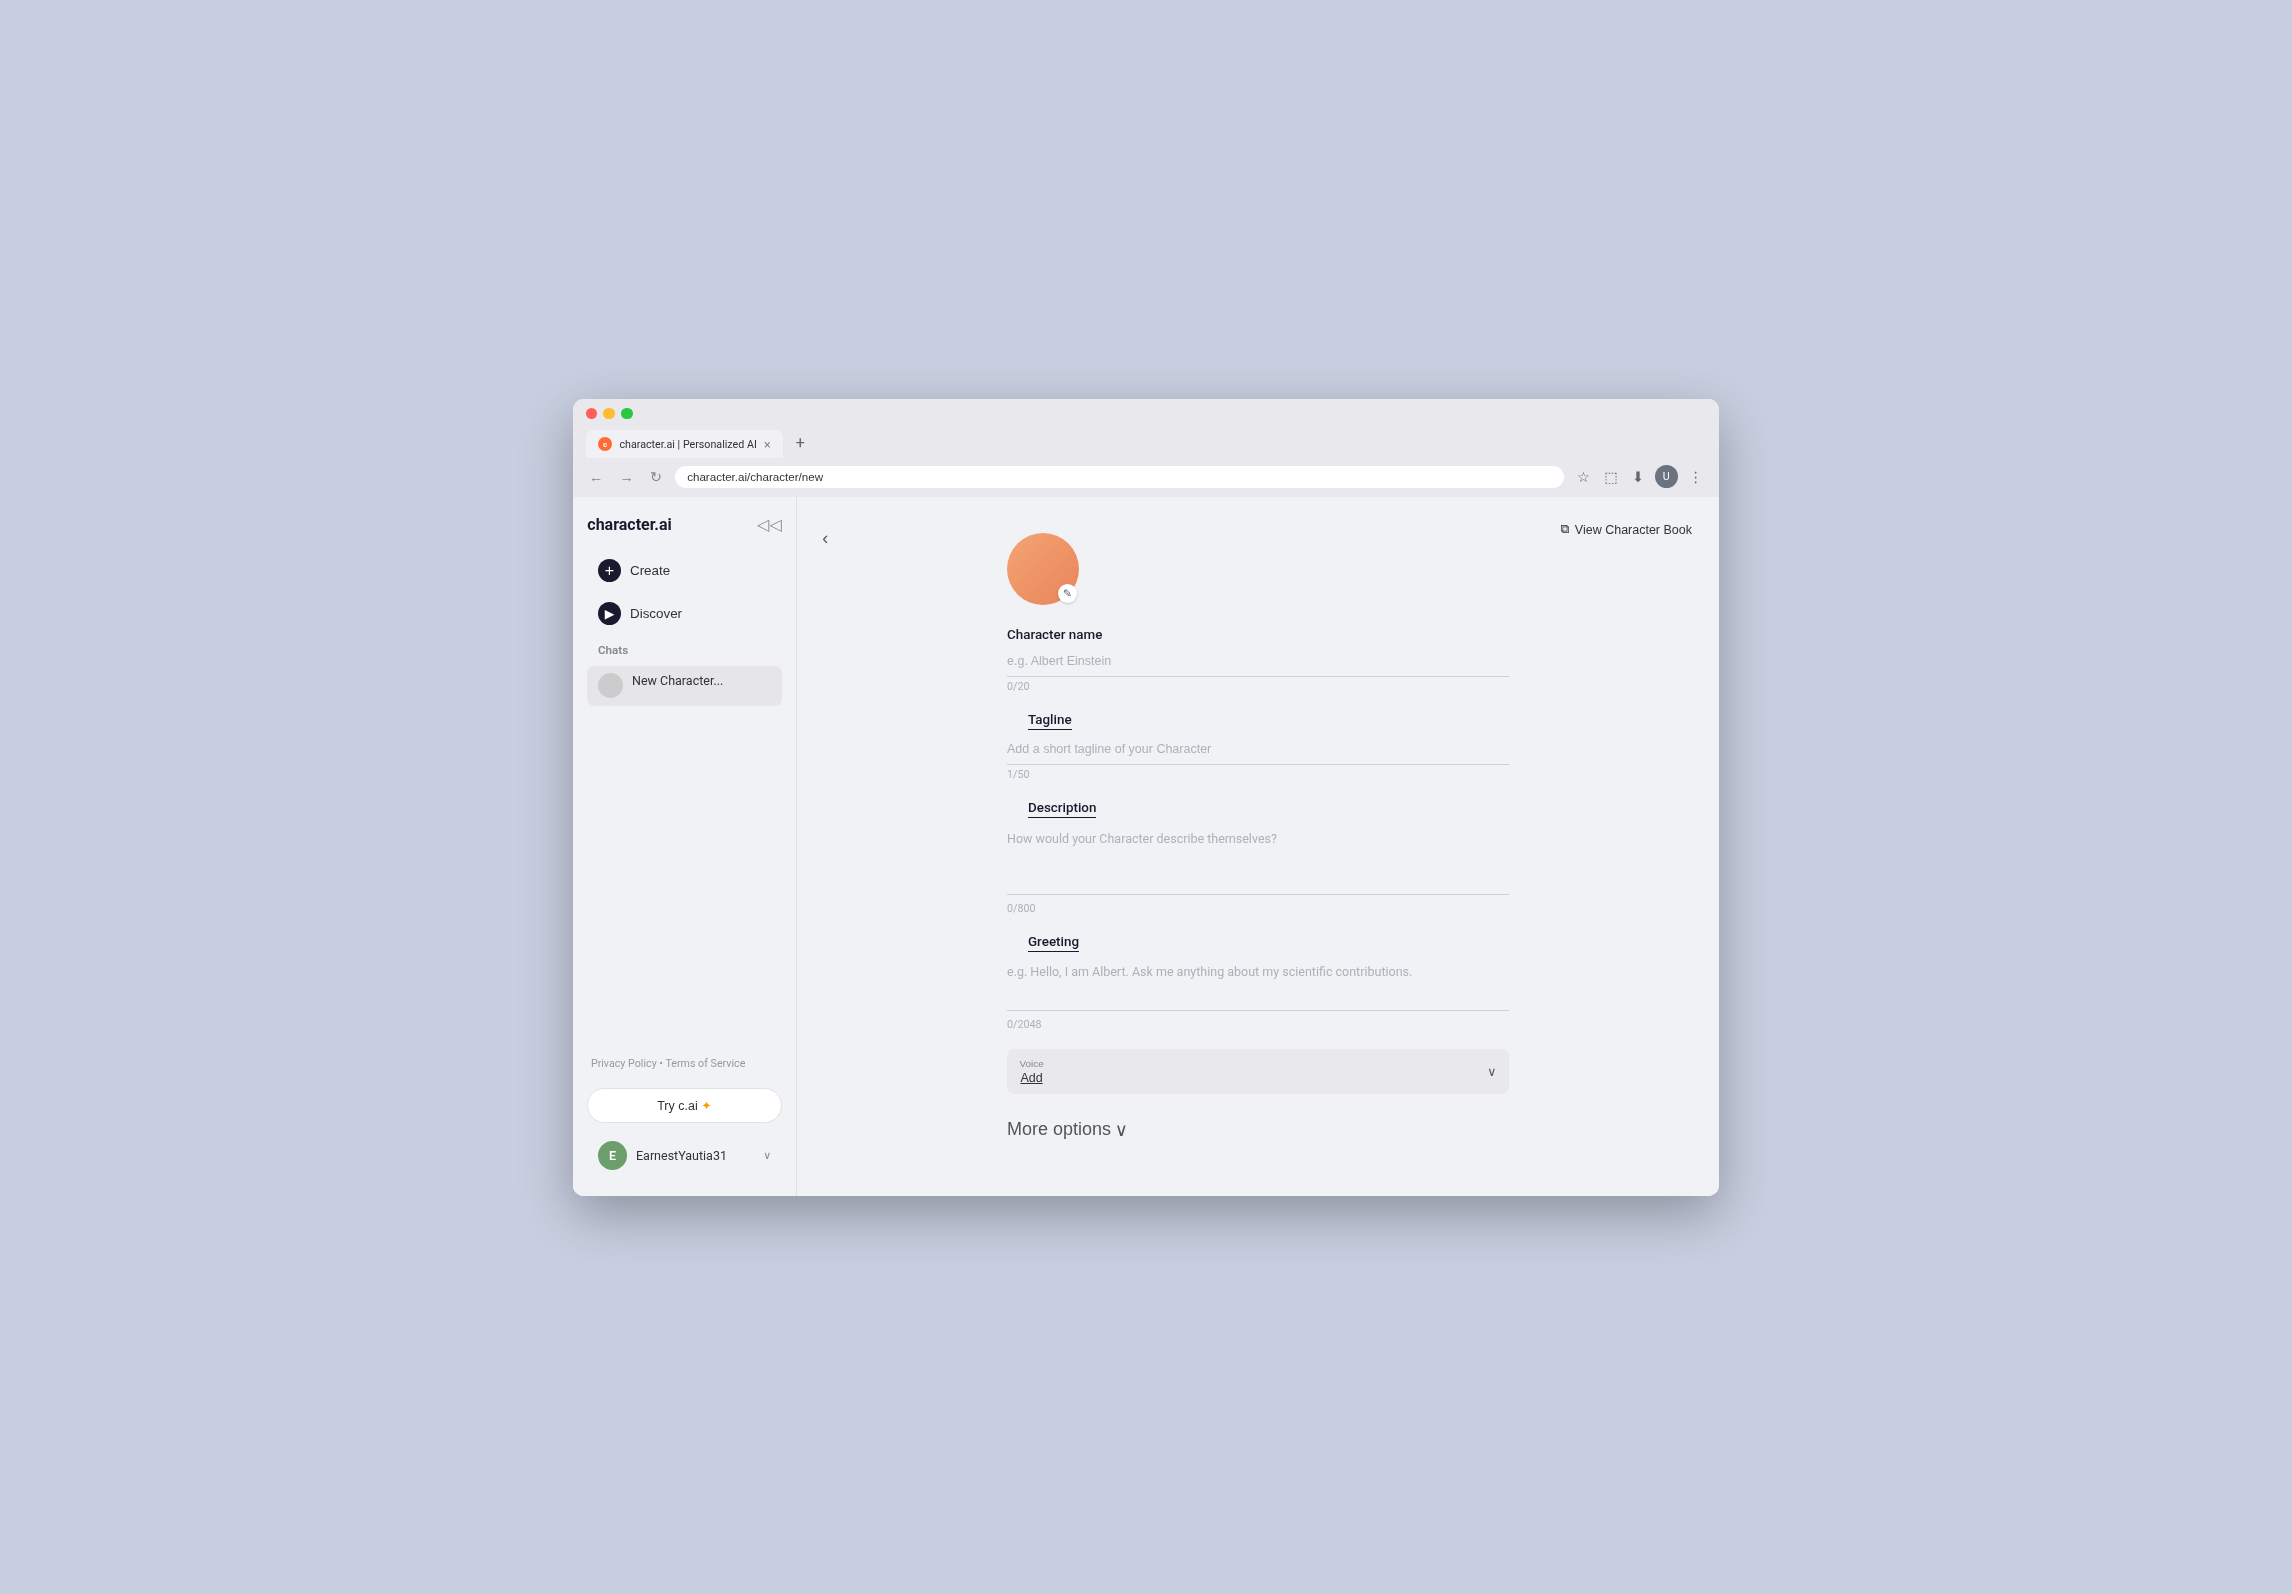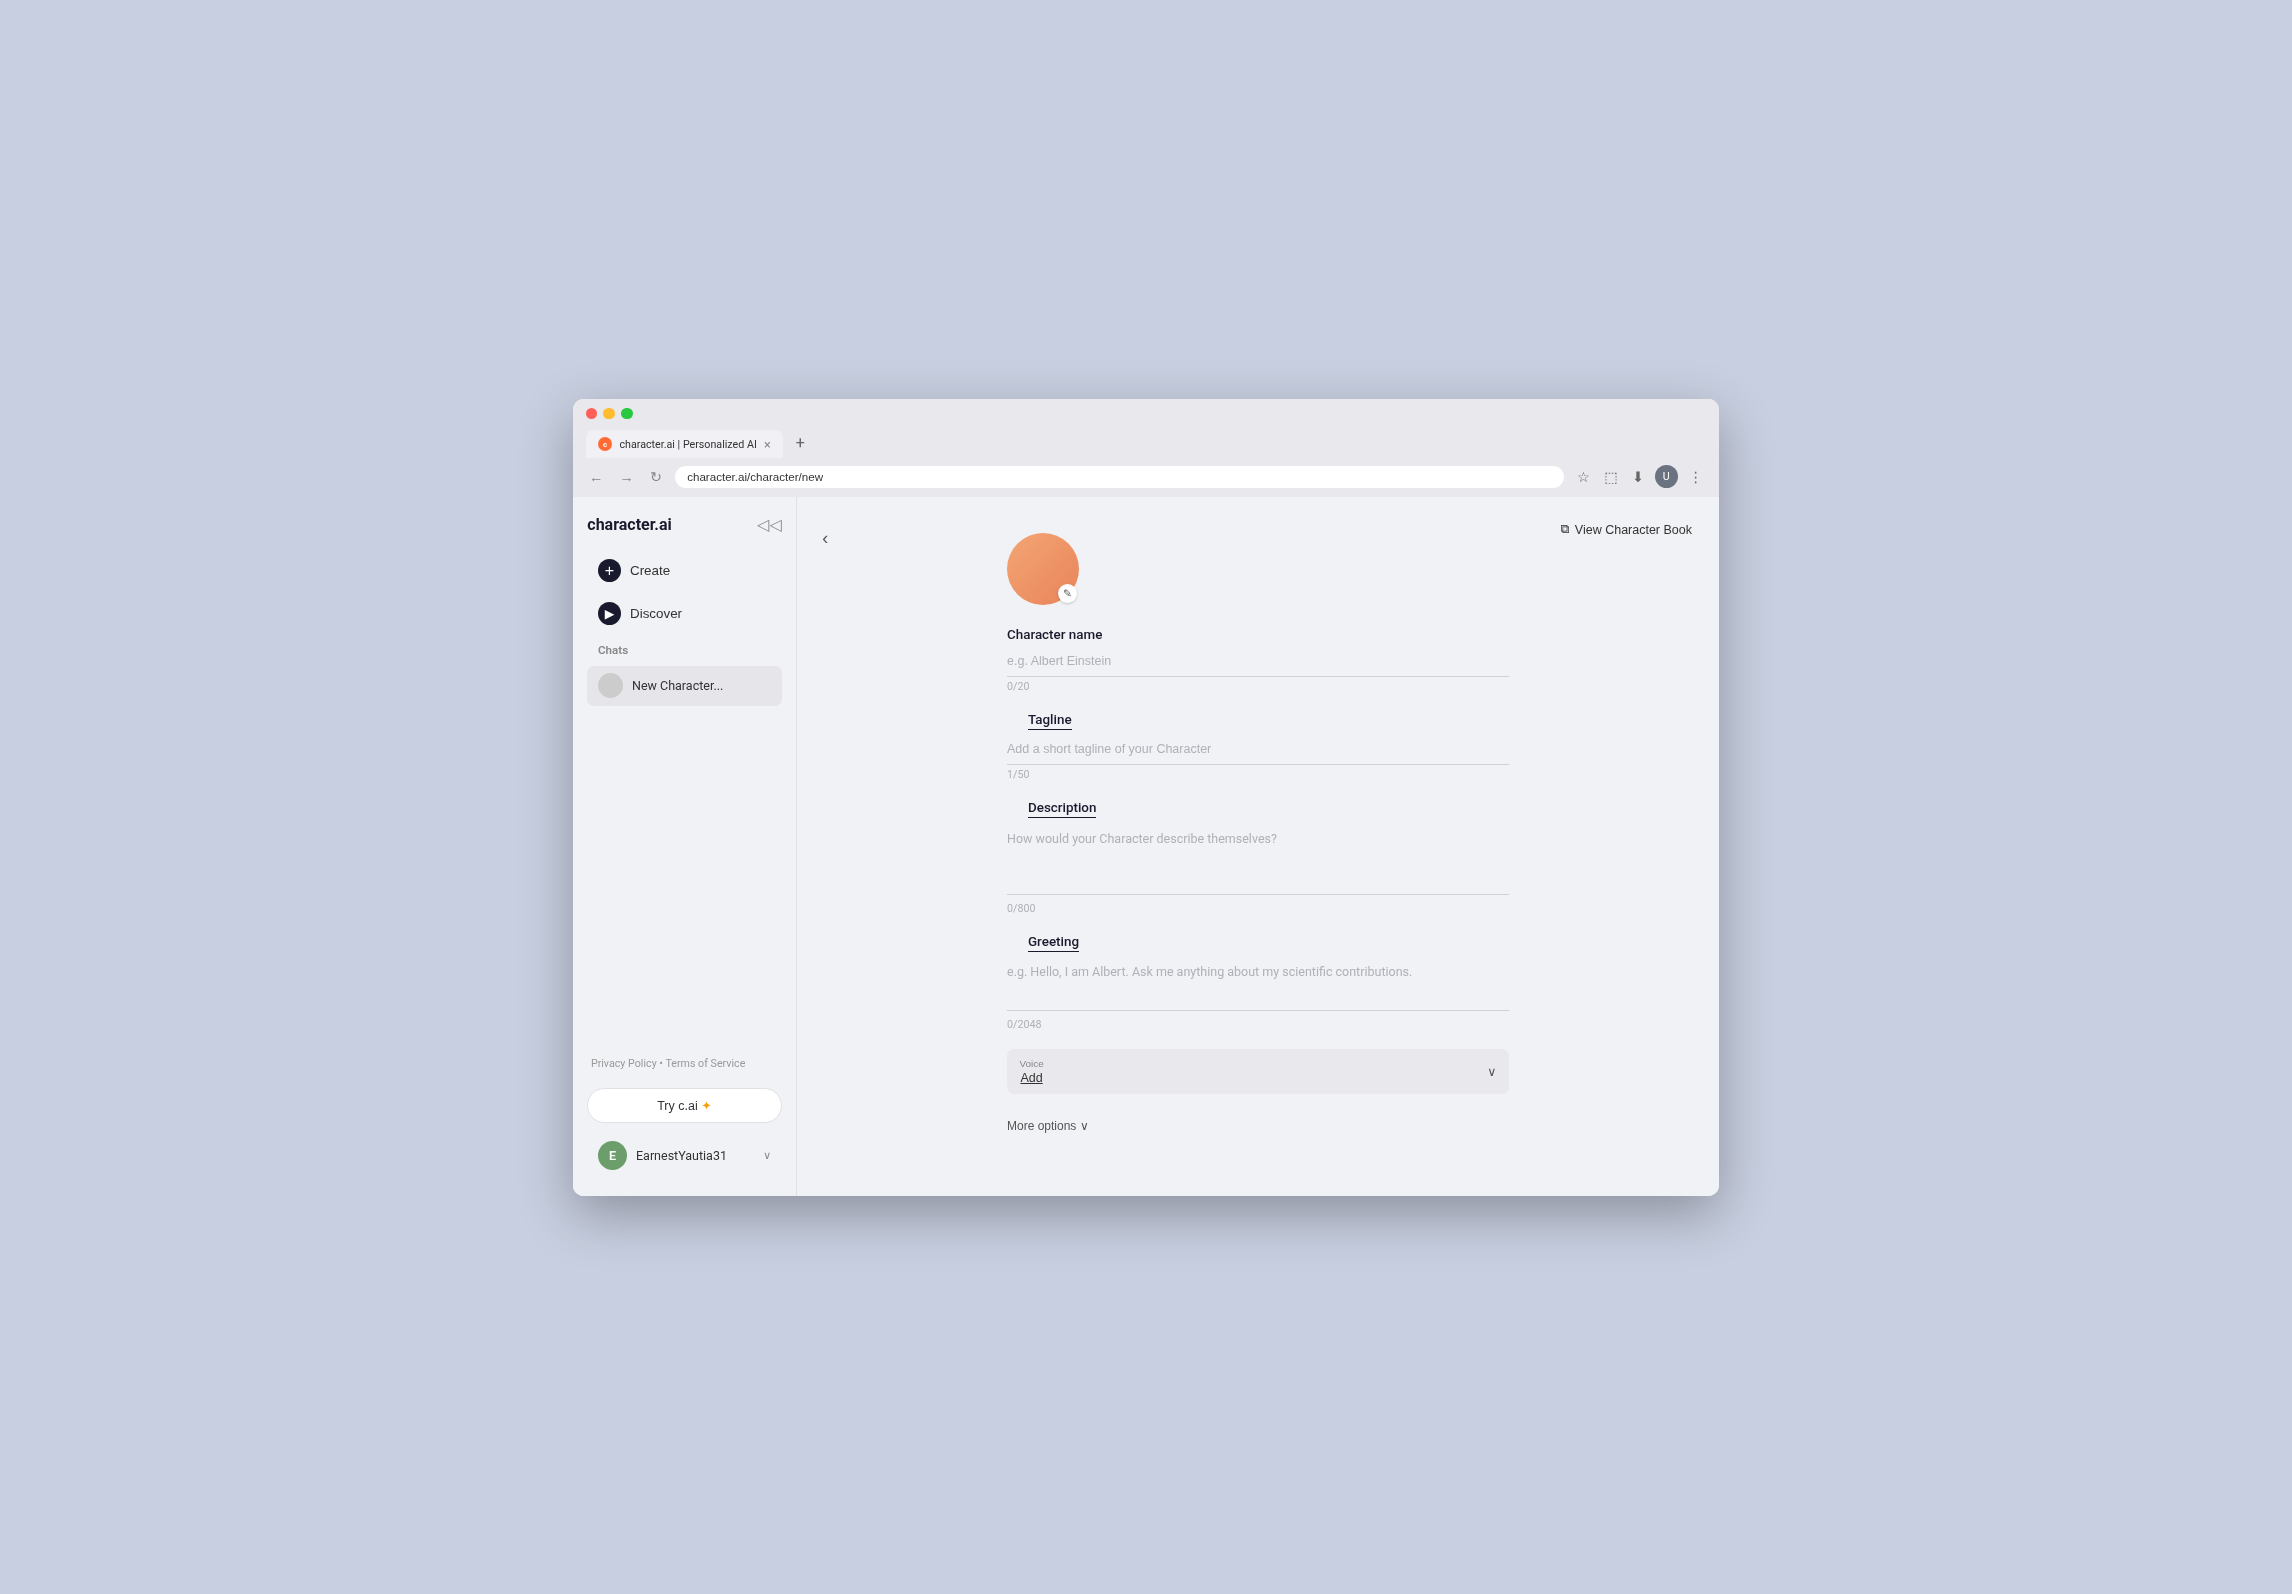--- a/index.html
+++ b/index.html
@@ -207,21 +207,20 @@
     }
     .sidebar-section-label {
       font-size: 11.6px;
       font-weight: 600;
       color: #888;
       padding: 5.4px 10.7px;
       margin-bottom: 3.6px;
     }
     .chat-item {
       display: flex;
-      align-items: center;
       gap: 9px;
       padding: 7.2px 10.7px;
       border-radius: 7.2px;
       background: #e5e5ea;
       cursor: pointer;
       margin-bottom: 3.6px;
     }
     .chat-avatar {
       width: 25px;
       height: 25px;
@@ -416,21 +415,21 @@
       font-size: 12.5px;
       color: #333;
       text-decoration: underline;
     }
     .voice-chevron { color: #555; font-size: 12.5px; }
     
     .more-options-btn {
       background: none;
       border: none;
       cursor: pointer;
-      font-size: 12px;
+      font-size: 18px;
       color: #555;
       display: flex;
       align-items: center;
       gap: 3.6px;
       padding: 7.2px 0;
       margin-bottom: 14.3px;
     }
     
     .visibility-label {
       font-size: 13.4px;

